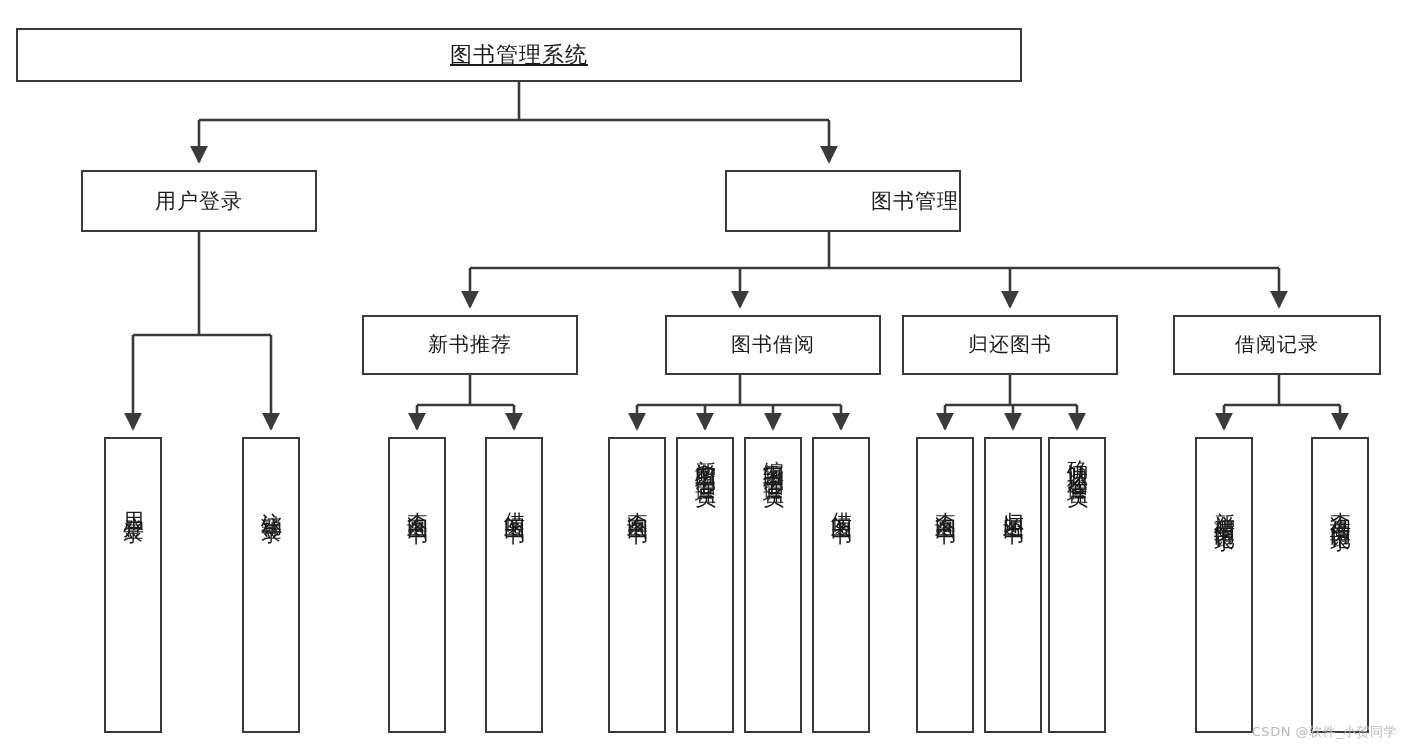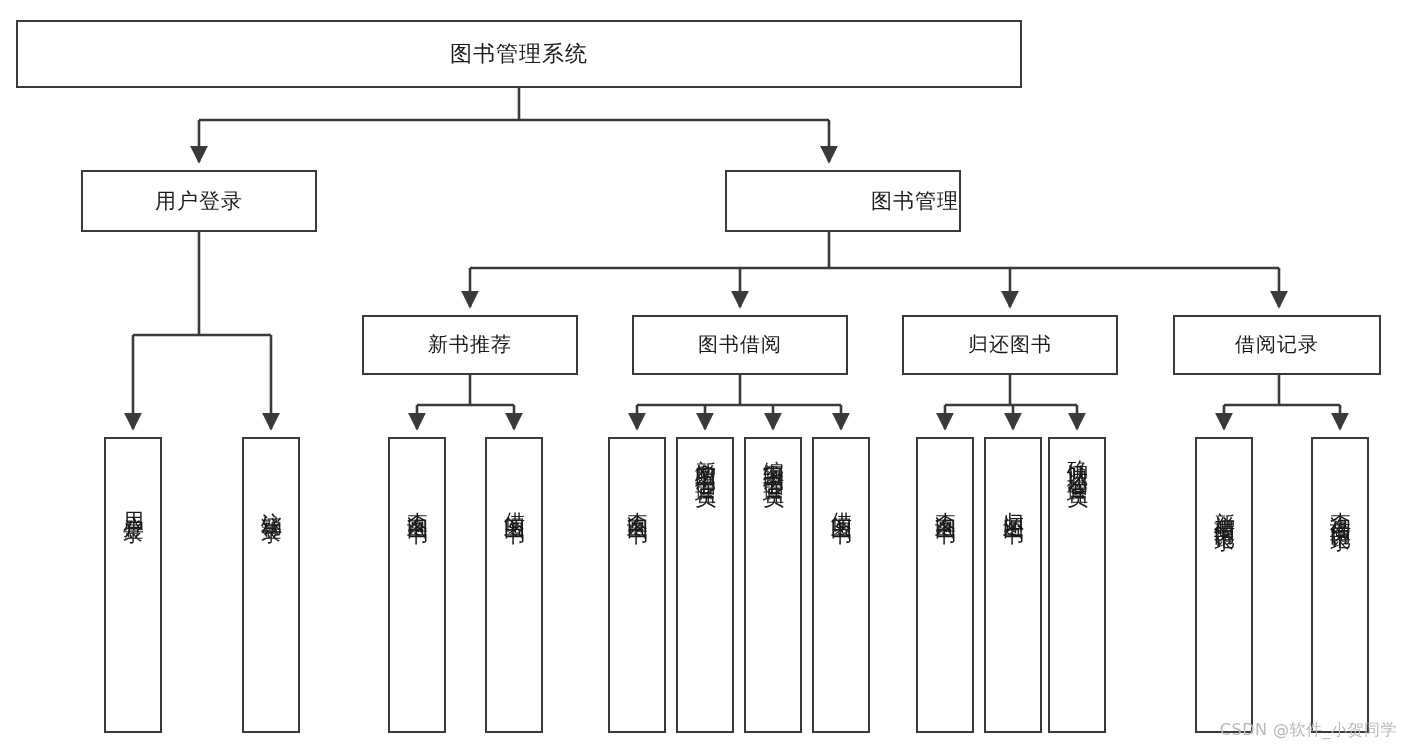--- a/index.html
+++ b/index.html
@@ -38,23 +38,24 @@
   }
   .node .label {
     display: block;
     text-align: center;
     line-height: 1.18;
     white-space: nowrap;
   }
   
   .node.root {
     left: 16px;
-    top: 20px;
+    top: 28px;
     width: 1006px;
-    height: 68px;
+    height: 54px;
+    text-decoration: underline;
   }
   .node.root .label {
     font-size: 22px;
     letter-spacing: 1px;
   }
   
   .node.lvl1 {
     height: 62px;
     top: 170px;
   }
@@ -86,21 +87,21 @@
     line-height: 1;
     white-space: nowrap;
   }
   .node.leaf.center .label {
     margin-top: 52px;
   }
   .watermark {
     position: absolute;
     right: 8px;
     bottom: 6px;
-    font-size: 16px;
+    font-size: 13px;
     color: #b9b9b9;
     letter-spacing: 0.5px;
     white-space: nowrap;
     user-select: none;
   }
 </style>
 </head>
 <body>
 
 <div id="diagram-root">
@@ -162,21 +163,21 @@
   <div class="node lvl1" style="left:81px; width:236px;">
     <span class="label">用户登录</span>
   </div>
   <div class="node lvl1" style="left:725px; width:236px;justify-content:flex-end;">
     <span class="label">图书管理</span>
   </div>
 
   <div class="node lvl2" style="left:362px; width:216px;justify-content:center;">
     <span class="label">新书推荐</span>
   </div>
-  <div class="node lvl2" style="left:632px; width:216px;">
+  <div class="node lvl2" style="left:665px; width:216px;">
     <span class="label">图书借阅</span>
   </div>
   <div class="node lvl2" style="left:902px; width:216px;">
     <span class="label">归还图书</span>
   </div>
   <div class="node lvl2" style="left:1173px; width:208px;">
     <span class="label">借阅记录</span>
   </div>
 
   <div class="node leaf center" style="left:104px; width:58px;">

